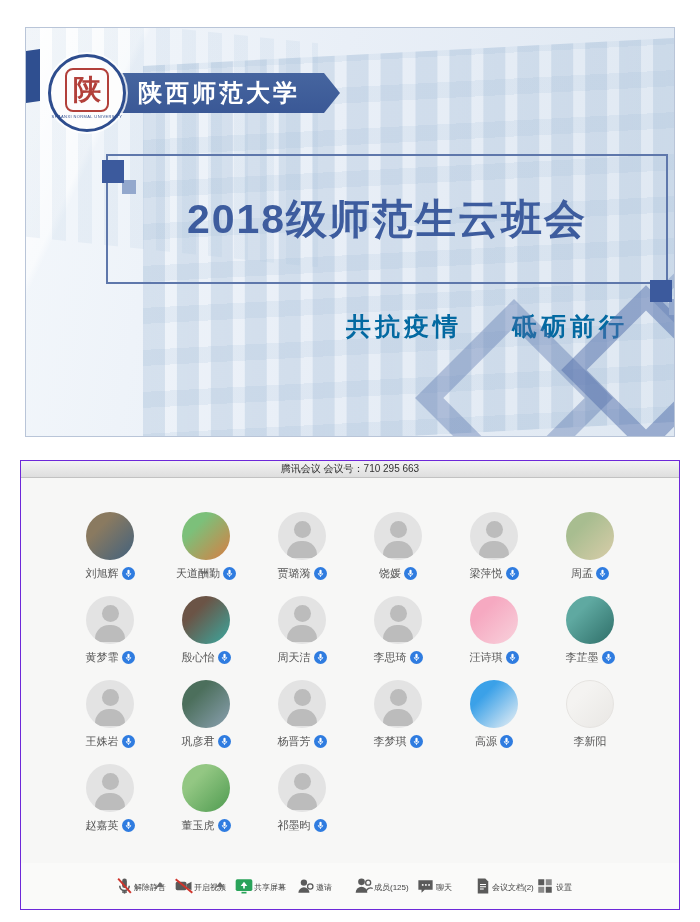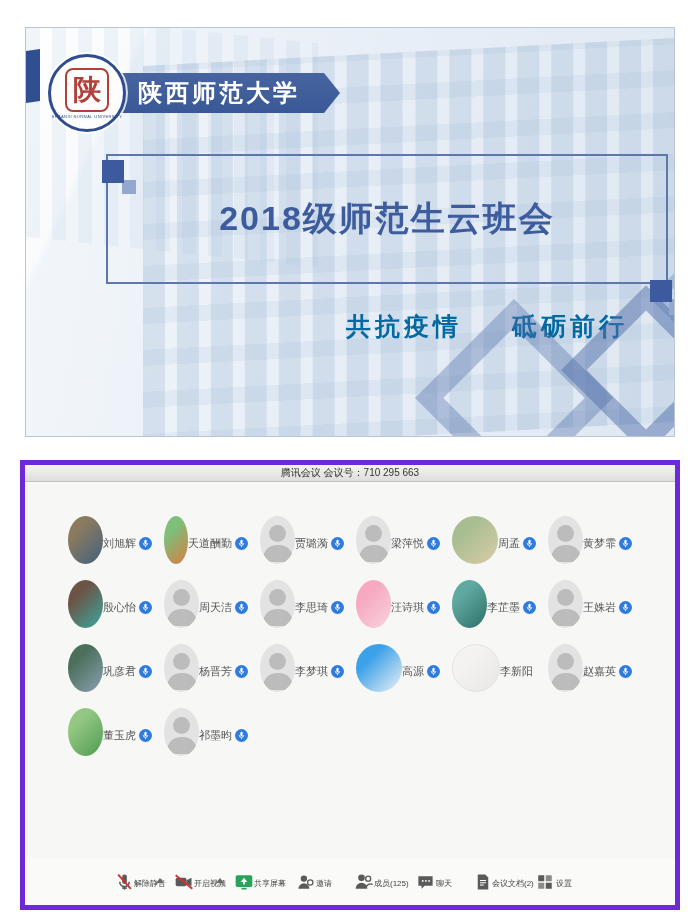--- a/index.html
+++ b/index.html
@@ -43,43 +43,43 @@
 
   .title-box { position:absolute; left:80px; top:126px; width:562px; height:130px;
     border:2px solid #5e77ab; }
   .sq { position:absolute; }
   .sq-tl-dark  { left:76px;  top:132px; width:22px; height:23px; background:#3c5a9d; z-index:3; }
   .sq-tl-light { left:96px;  top:152px; width:14px; height:14px; background:#93a8cd; z-index:2; }
   .sq-br-dark  { left:624px; top:252px; width:22px; height:22px; background:#3c5a9d; z-index:3; }
   .sq-br-light { left:643px; top:271px; width:16px; height:16px; background:#93a8cd; z-index:2; }
   .slide-title { position:absolute; left:80px; top:126px; width:562px; height:130px;
     display:flex; align-items:center; justify-content:center;
-    font-size:34px; font-weight:bold; color:#3d5c9e; letter-spacing:2px; white-space:nowrap; }
+    font-size:41px; font-weight:bold; color:#3d5c9e; letter-spacing:2px; white-space:nowrap; }
 
   .slide-subtitle { position:absolute; right:46px; top:282px; font-size:25px; font-weight:600;
     color:#0369a1; letter-spacing:4px; word-spacing:14px; white-space:pre; }
 
   .diamond { position:absolute; transform:rotate(45deg); }
   .diamond.d1 { left:418px; top:300px; width:140px; height:140px;
     border:20px solid rgba(84,112,172,.38); }
   .diamond.d2 { left:560px; top:282px; width:120px; height:120px;
     border:18px solid rgba(84,112,172,.5); }
   .diamond.d3 { left:636px; top:240px; width:60px; height:60px;
     border:10px solid rgba(84,112,172,.30); }
 
   
   .meeting { position:absolute; left:20px; top:460px; width:660px; height:450px;
-    border:5px solid #6d28d9; background:#f7f7f6; }
+    border:1px solid #6d28d9; background:#f7f7f6; }
   .titlebar { height:17px; background:linear-gradient(#f3f3f3,#dedede);
     border-bottom:1px solid #c2c2c2; display:flex; align-items:center; justify-content:center; }
   .titlebar-text { font-size:10px; color:#333; }
 
   .grid { margin-top:34px; display:grid; grid-template-columns:repeat(6,84px);
     justify-content:center; column-gap:12px; row-gap:16px; }
-  .cell { display:flex; flex-direction:row; align-items:center; }
+  .cell { display:flex; flex-direction:column; align-items:center; }
   .avatar { width:48px; height:48px; border-radius:50%; position:relative; overflow:hidden;
     background:#e3e3e3; }
   .avatar.placeholder { background:#e3e3e3; }
   .ph-head { position:absolute; left:50%; top:9px; width:17px; height:17px; margin-left:-8.5px;
     border-radius:50%; background:#bcbcbc; }
   .ph-body { position:absolute; left:50%; bottom:2px; width:30px; height:17px; margin-left:-15px;
     border-radius:14px 14px 0 0; background:#bcbcbc; }
   .avatar.light { border:1px solid #e6e4e1; }
   .name-row { margin-top:6px; display:flex; align-items:center; gap:3px; height:14px; }
   .pname { font-size:11px; color:#555; white-space:nowrap; }
@@ -178,20 +178,36 @@
               </svg>
             </span>
           </div>
         </div>
         <div class="cell">
           <div class="avatar placeholder">
             <span class="ph-head"></span>
             <span class="ph-body"></span>
           </div>
           <div class="name-row">
+            <span class="pname">饶媛</span>
+            <span class="mic-badge">
+              <svg viewBox="0 0 24 24">
+                <rect x="9" y="2" width="6" height="12" rx="3" fill="#fff"></rect>
+                <path d="M6 11a6 6 0 0 0 12 0" stroke="#fff" stroke-width="2.4" fill="none"></path>
+                <line x1="12" y1="17" x2="12" y2="21" stroke="#fff" stroke-width="2.4"></line>
+              </svg>
+            </span>
+          </div>
+        </div>
+        <div class="cell">
+          <div class="avatar placeholder">
+            <span class="ph-head"></span>
+            <span class="ph-body"></span>
+          </div>
+          <div class="name-row">
             <span class="pname">梁萍悦</span>
             <span class="mic-badge">
               <svg viewBox="0 0 24 24">
                 <rect x="9" y="2" width="6" height="12" rx="3" fill="#fff"></rect>
                 <path d="M6 11a6 6 0 0 0 12 0" stroke="#fff" stroke-width="2.4" fill="none"></path>
                 <line x1="12" y1="17" x2="12" y2="21" stroke="#fff" stroke-width="2.4"></line>
               </svg>
             </span>
           </div>
         </div>

